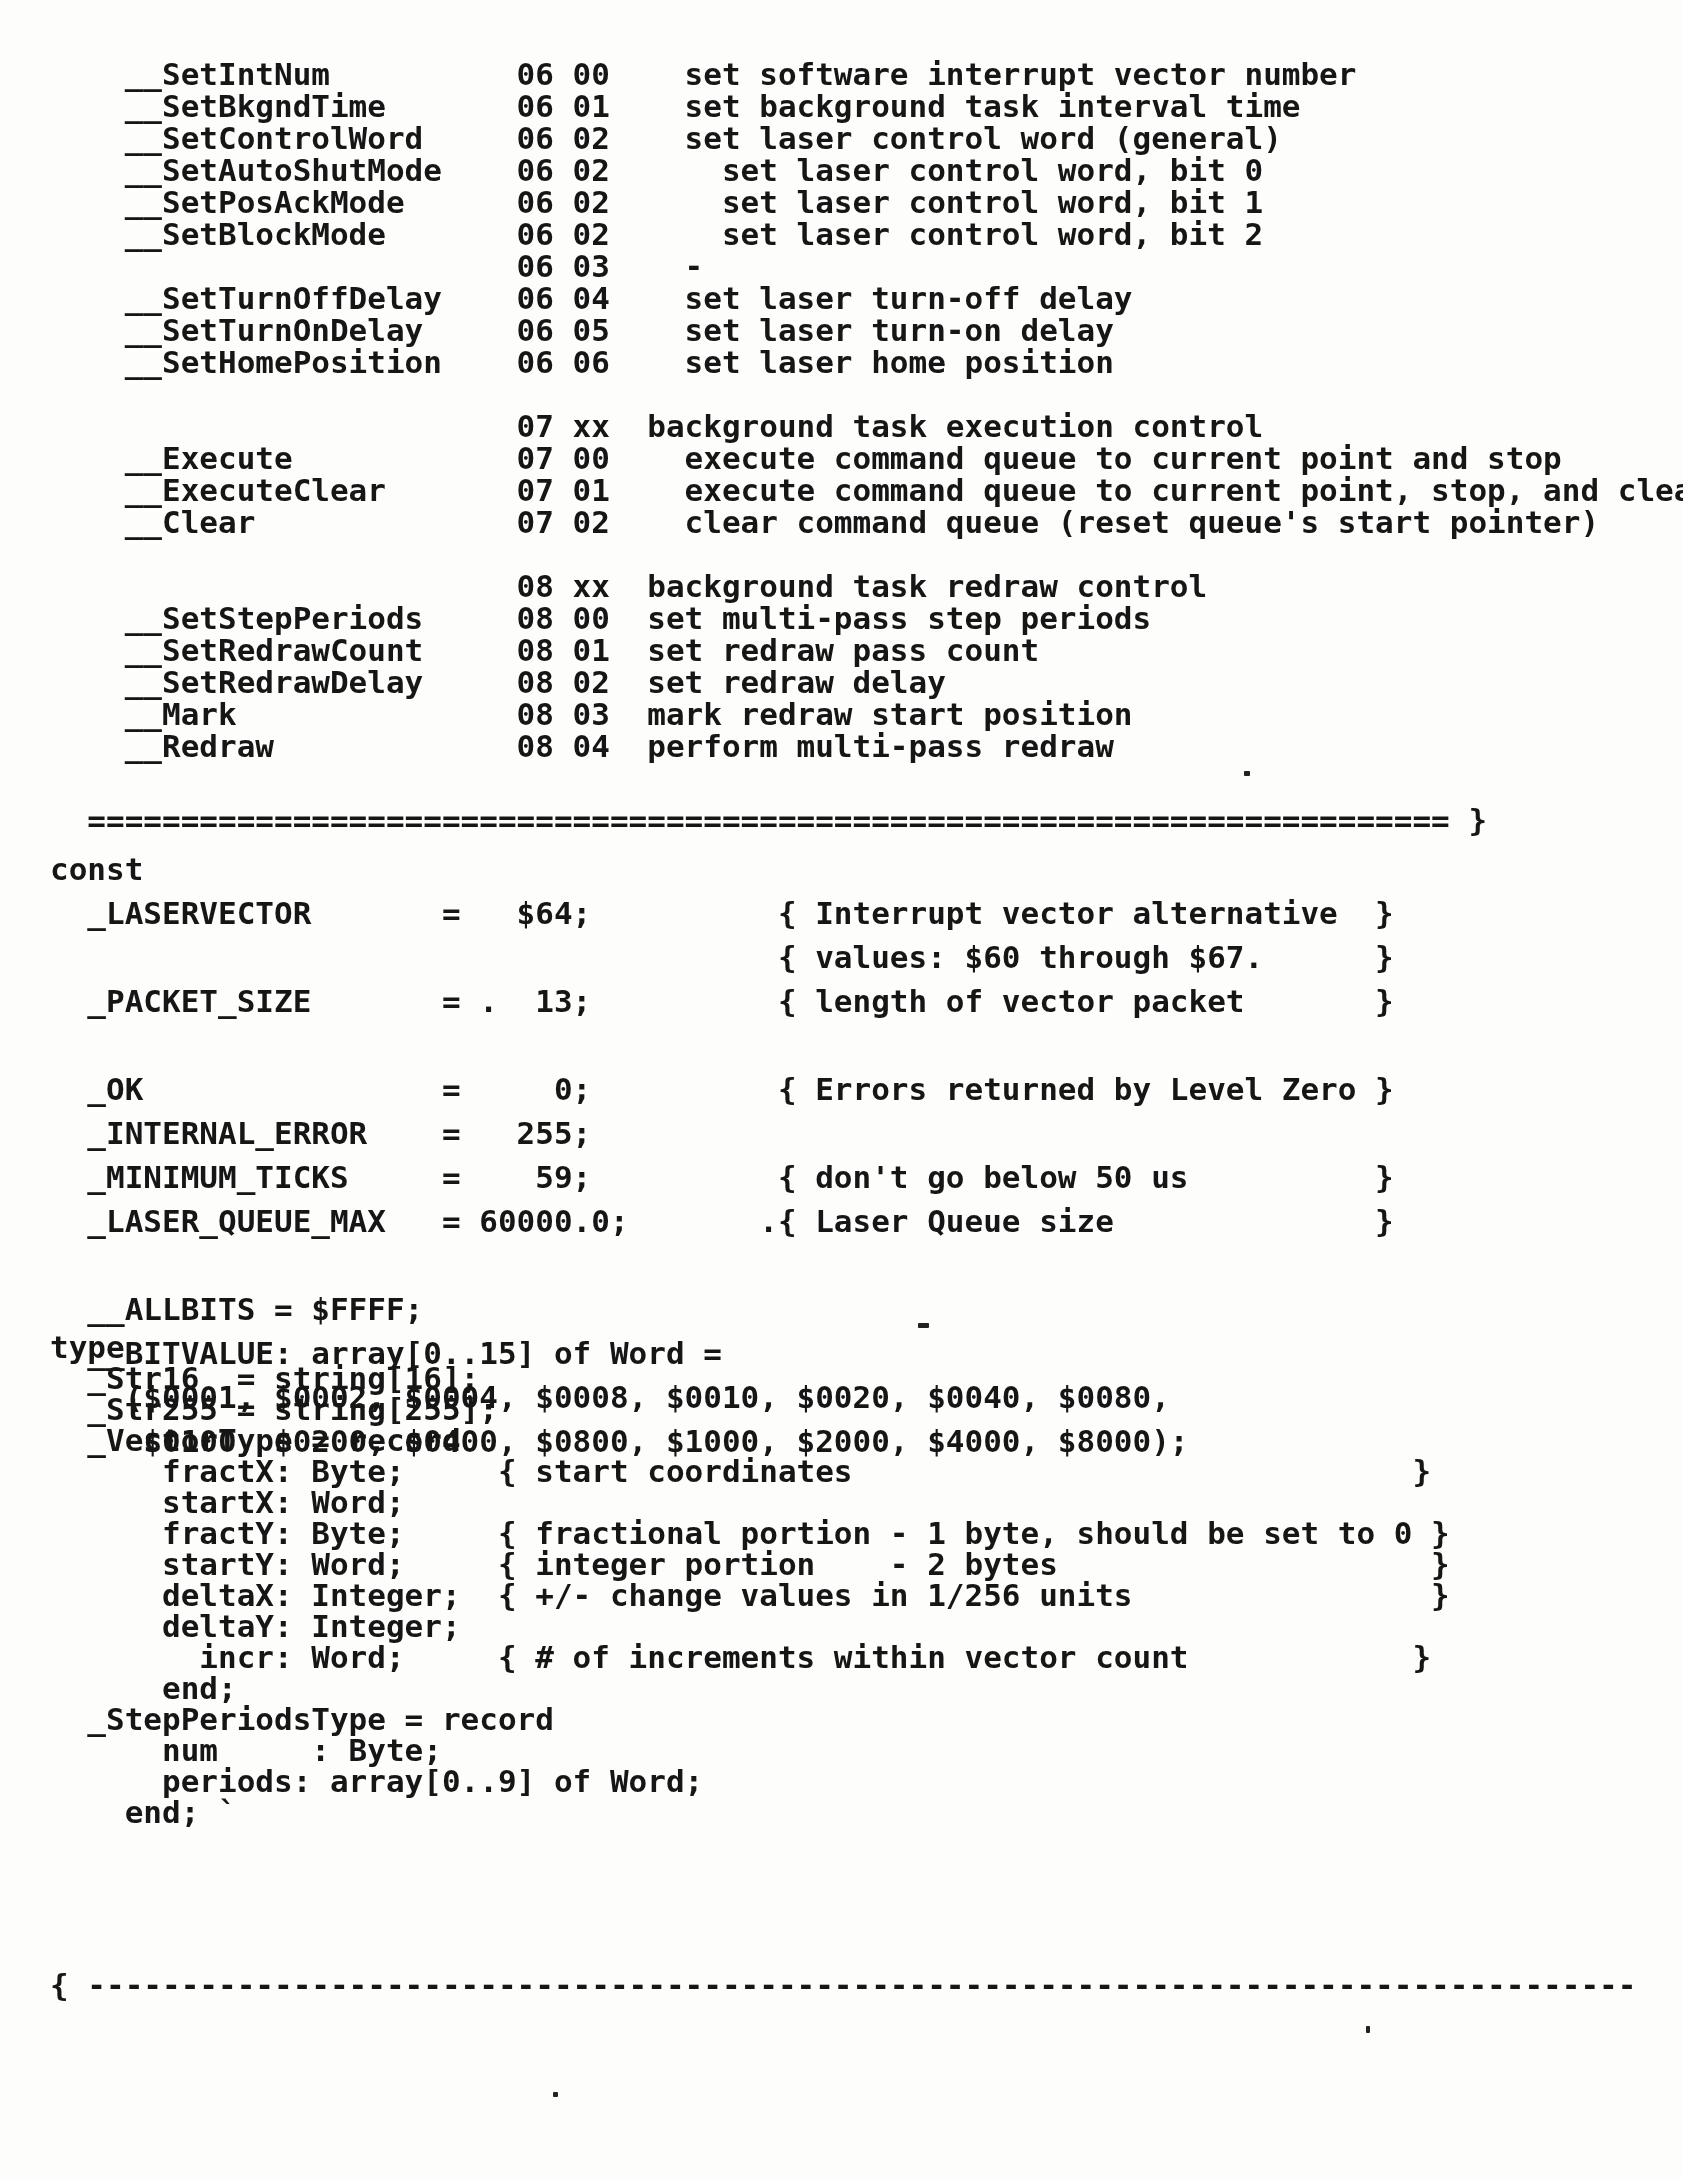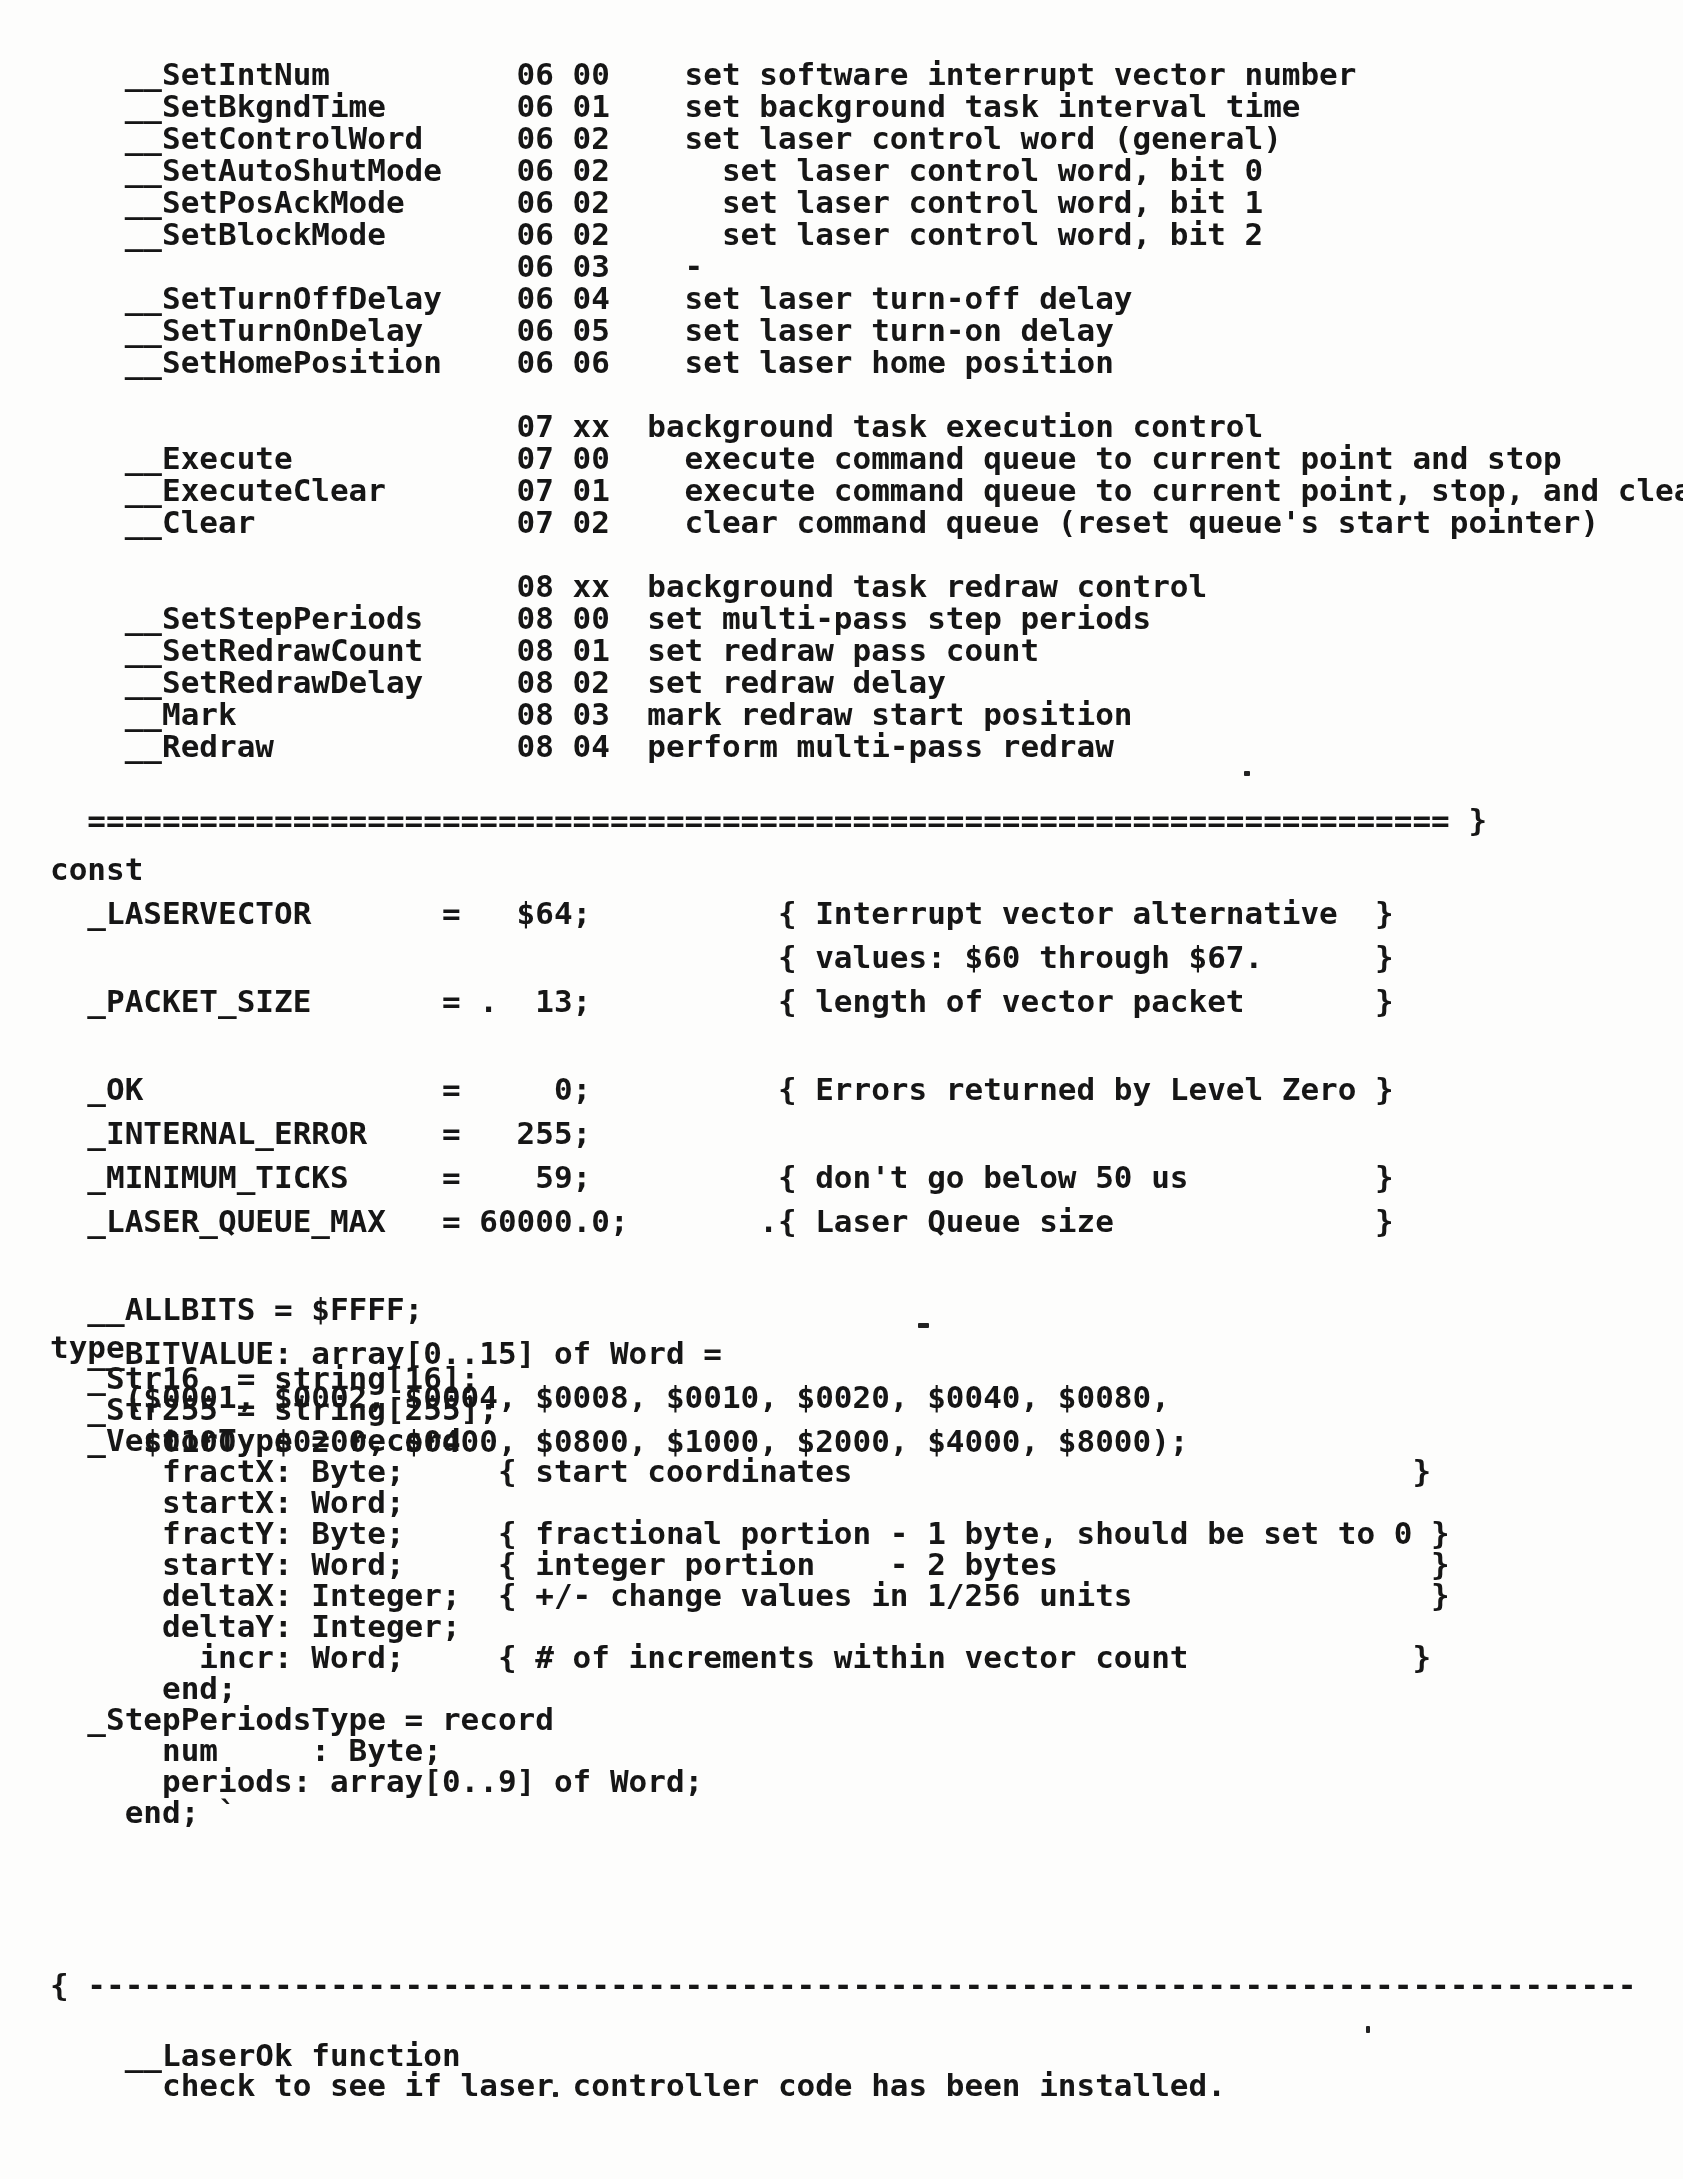--- a/index.html
+++ b/index.html
@@ -101,22 +101,20 @@
         incr: Word;     { # of increments within vector count            }
       end;
   _StepPeriodsType = record
       num     : Byte;
       periods: array[0..9] of Word;
     end; `</pre>
 
 
   <pre class="code block-divider">{ -----------------------------------------------------------------------------------</pre>
 
-  <pre class="code block-footer">    __LaserOk function
-      check to see if laser controller code has been installed.</pre>
 
   <div id="artifacts">
       <div class="speck" style="left: 1244px; top: 771px; width: 5.5px; height: 4.6px;"></div>
       <div class="speck" style="left: 918px; top: 1323px; width: 11px; height: 4.6px;"></div>
       <div class="speck" style="left: 1366px; top: 2026px; width: 3.7px; height: 7.3px;"></div>
       <div class="speck" style="left: 553px; top: 2092px; width: 4.6px; height: 4.6px;"></div>
     </div>
 
 </div>
 

